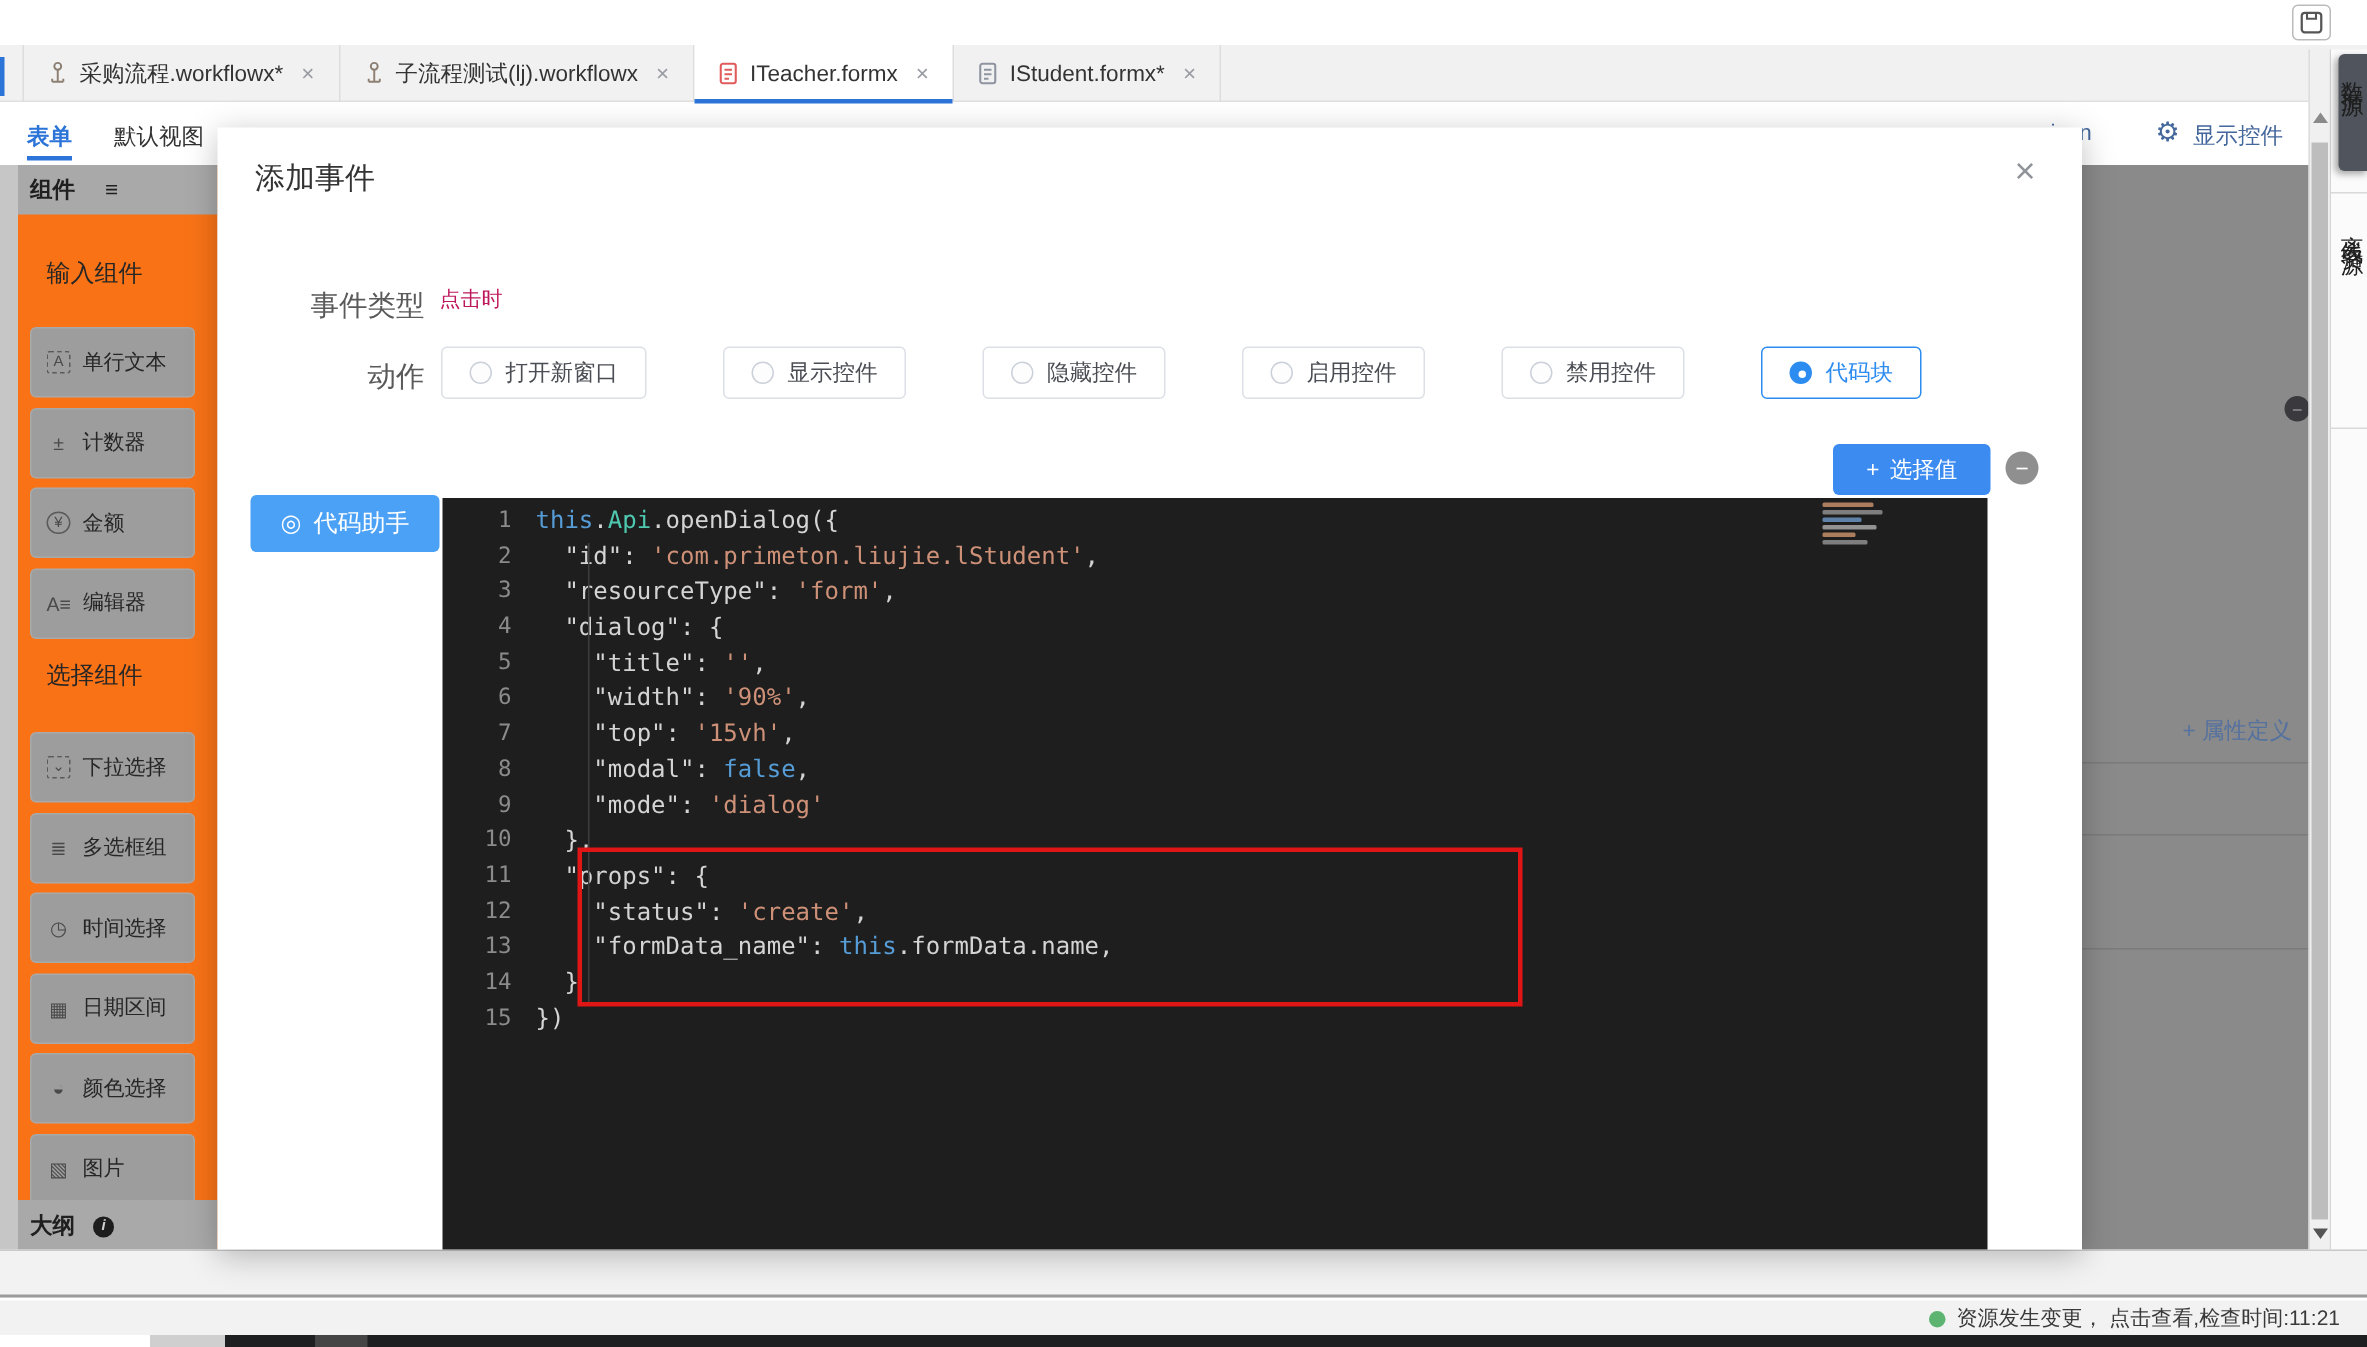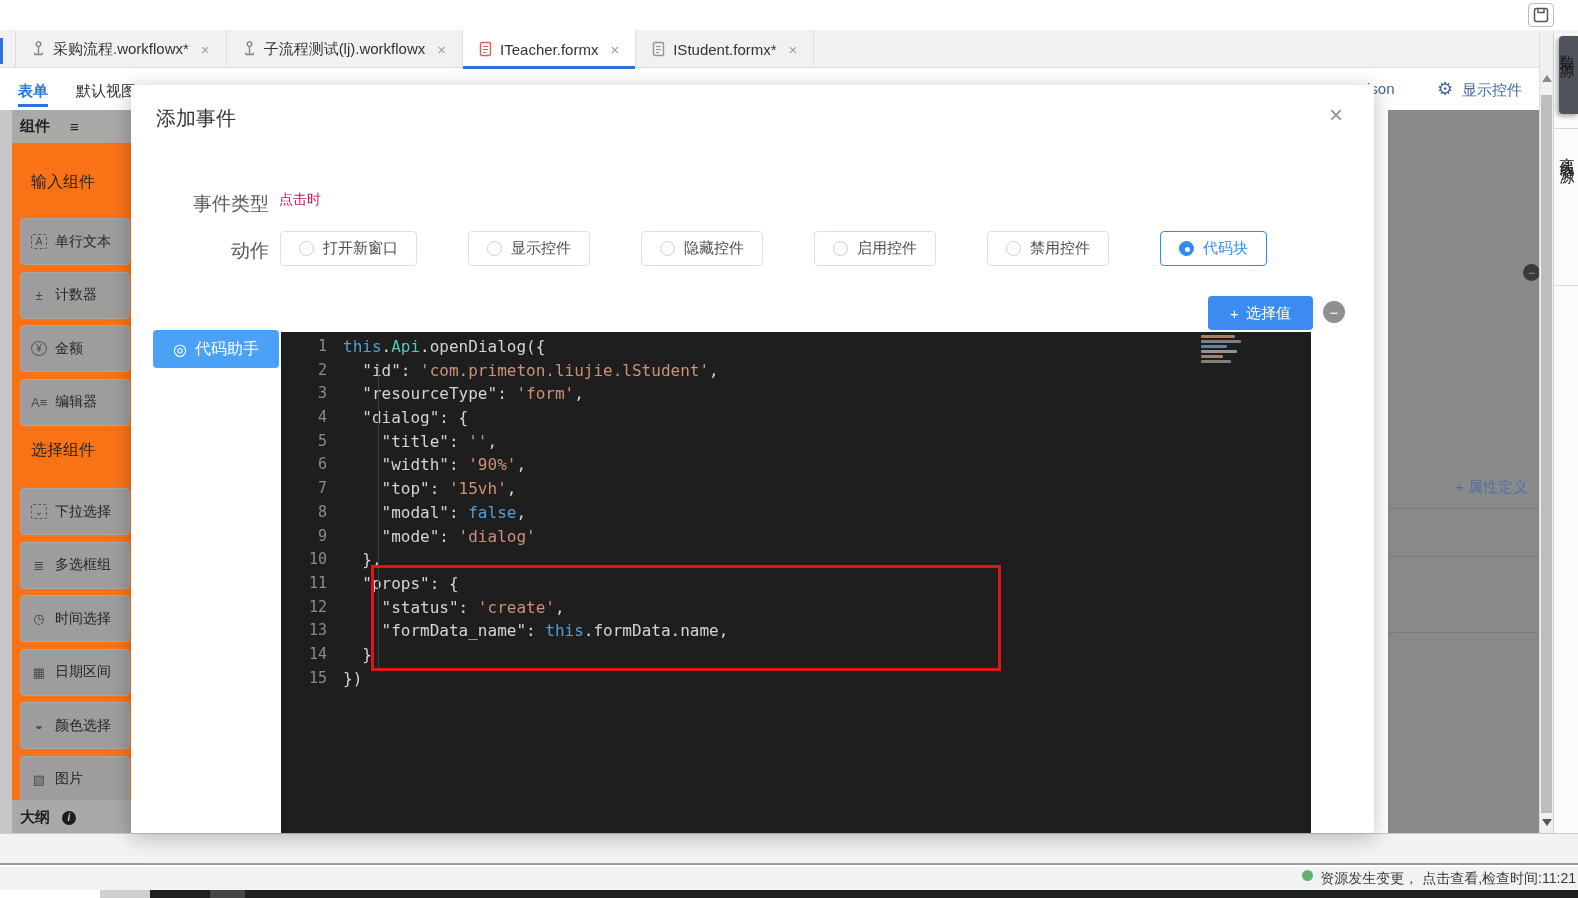--- a/index.html
+++ b/index.html
@@ -74,30 +74,30 @@
   .v-tab { position:absolute; left:3px; writing-mode:vertical-rl; font-size:15px; color:#1f1f1f;
     letter-spacing:4px; cursor:pointer; z-index:2; }
   #vt-0 { top:10px; }
   #vt-1 { top:112px; }
   .rail-div { position:absolute; left:0; width:25px; height:1px; background:#d9d9d9; }
 
   
   #footer-strip1 { left:0; top:833px; width:1578px; height:32px; background:#f2f2f2;
     border-top:1px solid #c9c9c9; border-bottom:2px solid #9b9b9b; z-index:6; }
   #footer-strip2 { left:0; top:867px; width:1578px; height:23px; background:#f2f2f2; z-index:6; }
-  #status { position:absolute; right:2px; top:3px; display:flex; gap:7px; cursor:pointer; }
+  #status { position:absolute; right:18px; top:3px; display:flex; align-items:center; gap:7px; cursor:pointer; }
   #status-dot { width:11px; height:11px; border-radius:50%; background:#5cb470; }
   #status-text { font-size:14px; color:#3a3a3a; white-space:nowrap; }
   #bottom-bar { left:0; top:890px; width:1578px; height:8px; background:#fff; z-index:7; }
   #bb-gray { position:absolute; left:100px; top:0; width:50px; height:8px; background:#cfcfcf; }
   #bb-dark { position:absolute; left:150px; top:0; width:1428px; height:8px; background:#1d1f21; }
   #bb-patch { position:absolute; left:60px; top:0; width:35px; height:8px; background:#454545; }
 
   
-  #dialog { left:131px; top:85px; width:1243px; height:748px; background:#fff; z-index:10;
+  #dialog { left:145px; top:85px; width:1243px; height:748px; background:#fff; z-index:10;
     box-shadow:0 4px 20px rgba(0,0,0,.25); }
   #dlg-title { position:absolute; left:25px; top:20px; font-size:20px; color:#333; font-weight:500; }
   #dlg-close { position:absolute; left:1198px; top:18px; font-size:24px; color:#909399; cursor:pointer; line-height:1; }
   .dlg-label { position:absolute; font-size:19px; color:#5a5a5a; }
   #evt-label { left:62px; top:106px; }
   #evt-value { position:absolute; left:148px; top:106px; font-size:14px; color:#be185d; }
   #act-label { left:100px; top:153px; }
   #action-options { position:absolute; left:149px; top:146px; display:flex; }
   .opt { display:inline-flex; align-items:center; gap:9px; height:35px; padding:0 18px; border:1px solid #dcdfe6;
     border-radius:4px; font-size:15px; color:#4a4d53; margin-right:51px; cursor:pointer; background:#fff; white-space:nowrap; }

